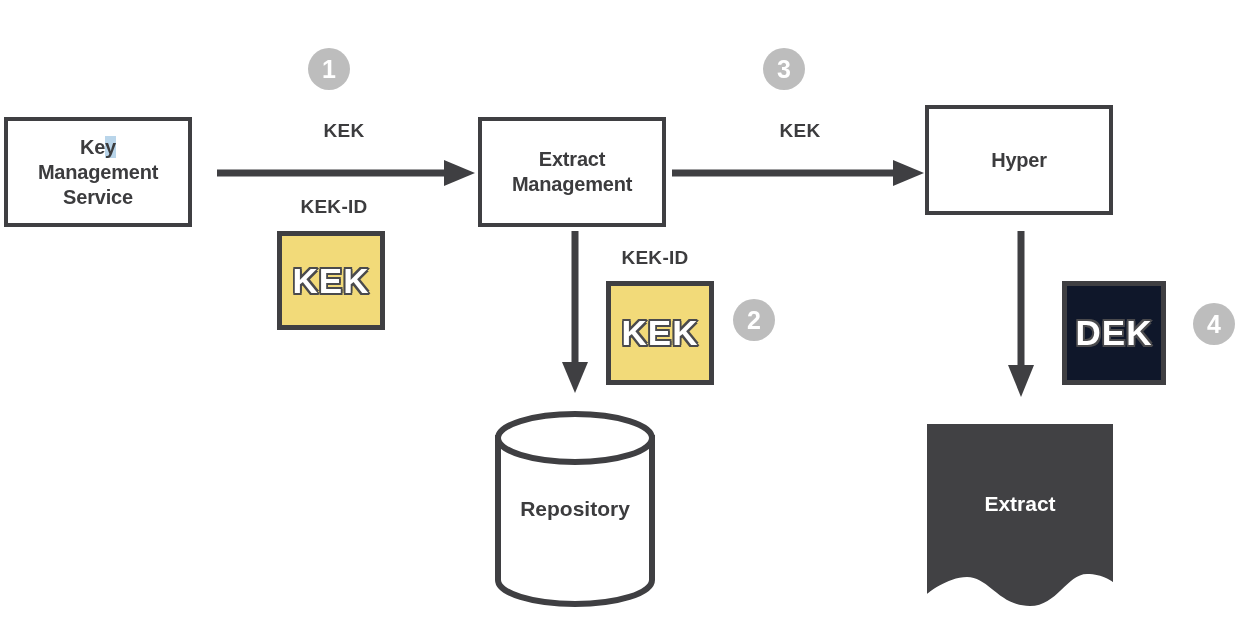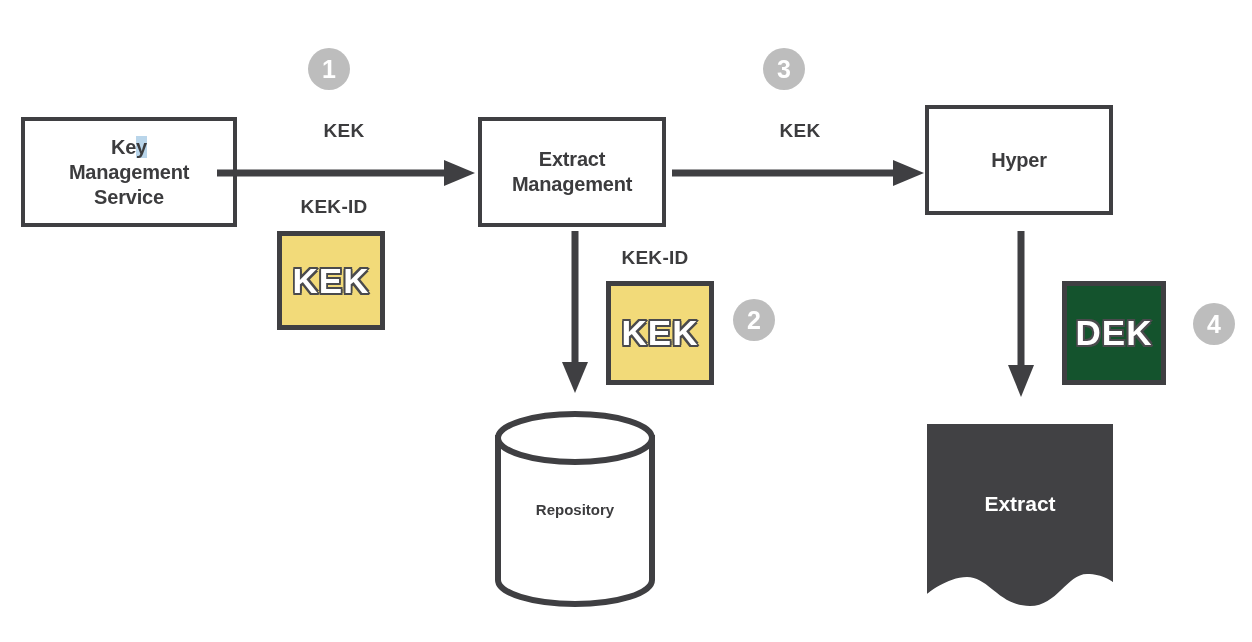--- a/index.html
+++ b/index.html
@@ -45,21 +45,21 @@
 
   
   .key-chip {
     box-sizing: border-box;
     border: 5px solid #3f3f42;
     display: flex;
     align-items: center;
     justify-content: center;
   }
   .key-chip.yellow { background: #f2da79; }
-  .key-chip.green  { background: #14532d; }
+  .key-chip.green  { background: #0f172a; }
   .key-chip-text {
     font-weight: bold;
     font-size: 35px;
     letter-spacing: 1px;
     color: #ffffff;
     -webkit-text-stroke: 2.2px #4a4a4d;
     paint-order: stroke fill;
     text-shadow:
       -1.6px -1.6px 0 #4a4a4d,
        1.6px -1.6px 0 #4a4a4d,
@@ -93,21 +93,21 @@
     display: flex;
     align-items: center;
     justify-content: center;
     line-height: 1;
   }
 
   
   .cyl-label {
     color: #3c3c3e;
     font-weight: bold;
-    font-size: 15px;
+    font-size: 21px;
     white-space: nowrap;
   }
   .extract-label {
     color: #ffffff;
     font-weight: bold;
     font-size: 21px;
     white-space: nowrap;
   }
 
   svg { display: block; overflow: visible; }
@@ -118,21 +118,21 @@
 <div id="canvas">
 
   <div class="abs step-badge" style="left:308px; top:48px;">1</div>
 
   <div class="abs step-badge" style="left:733px; top:299px;">2</div>
 
   <div class="abs step-badge" style="left:763px; top:48px;">3</div>
 
   <div class="abs step-badge" style="left:1193px; top:303px;">4</div>
 
-  <div class="abs proc-box" style="left:21px; top:117px; width:216px; height:110px;">
+  <div class="abs proc-box" style="left:4px; top:117px; width:188px; height:110px;">
     <div class="proc-label">
       <span>Ke</span><span class="sel-hl">y</span><br>
       <span>Management</span><br>
       <span>Service</span>
     </div>
   </div>
 
   <div class="abs proc-box" style="left:478px; top:117px; width:188px; height:110px;">
     <div class="proc-label">
       <span>Extract</span><br>

